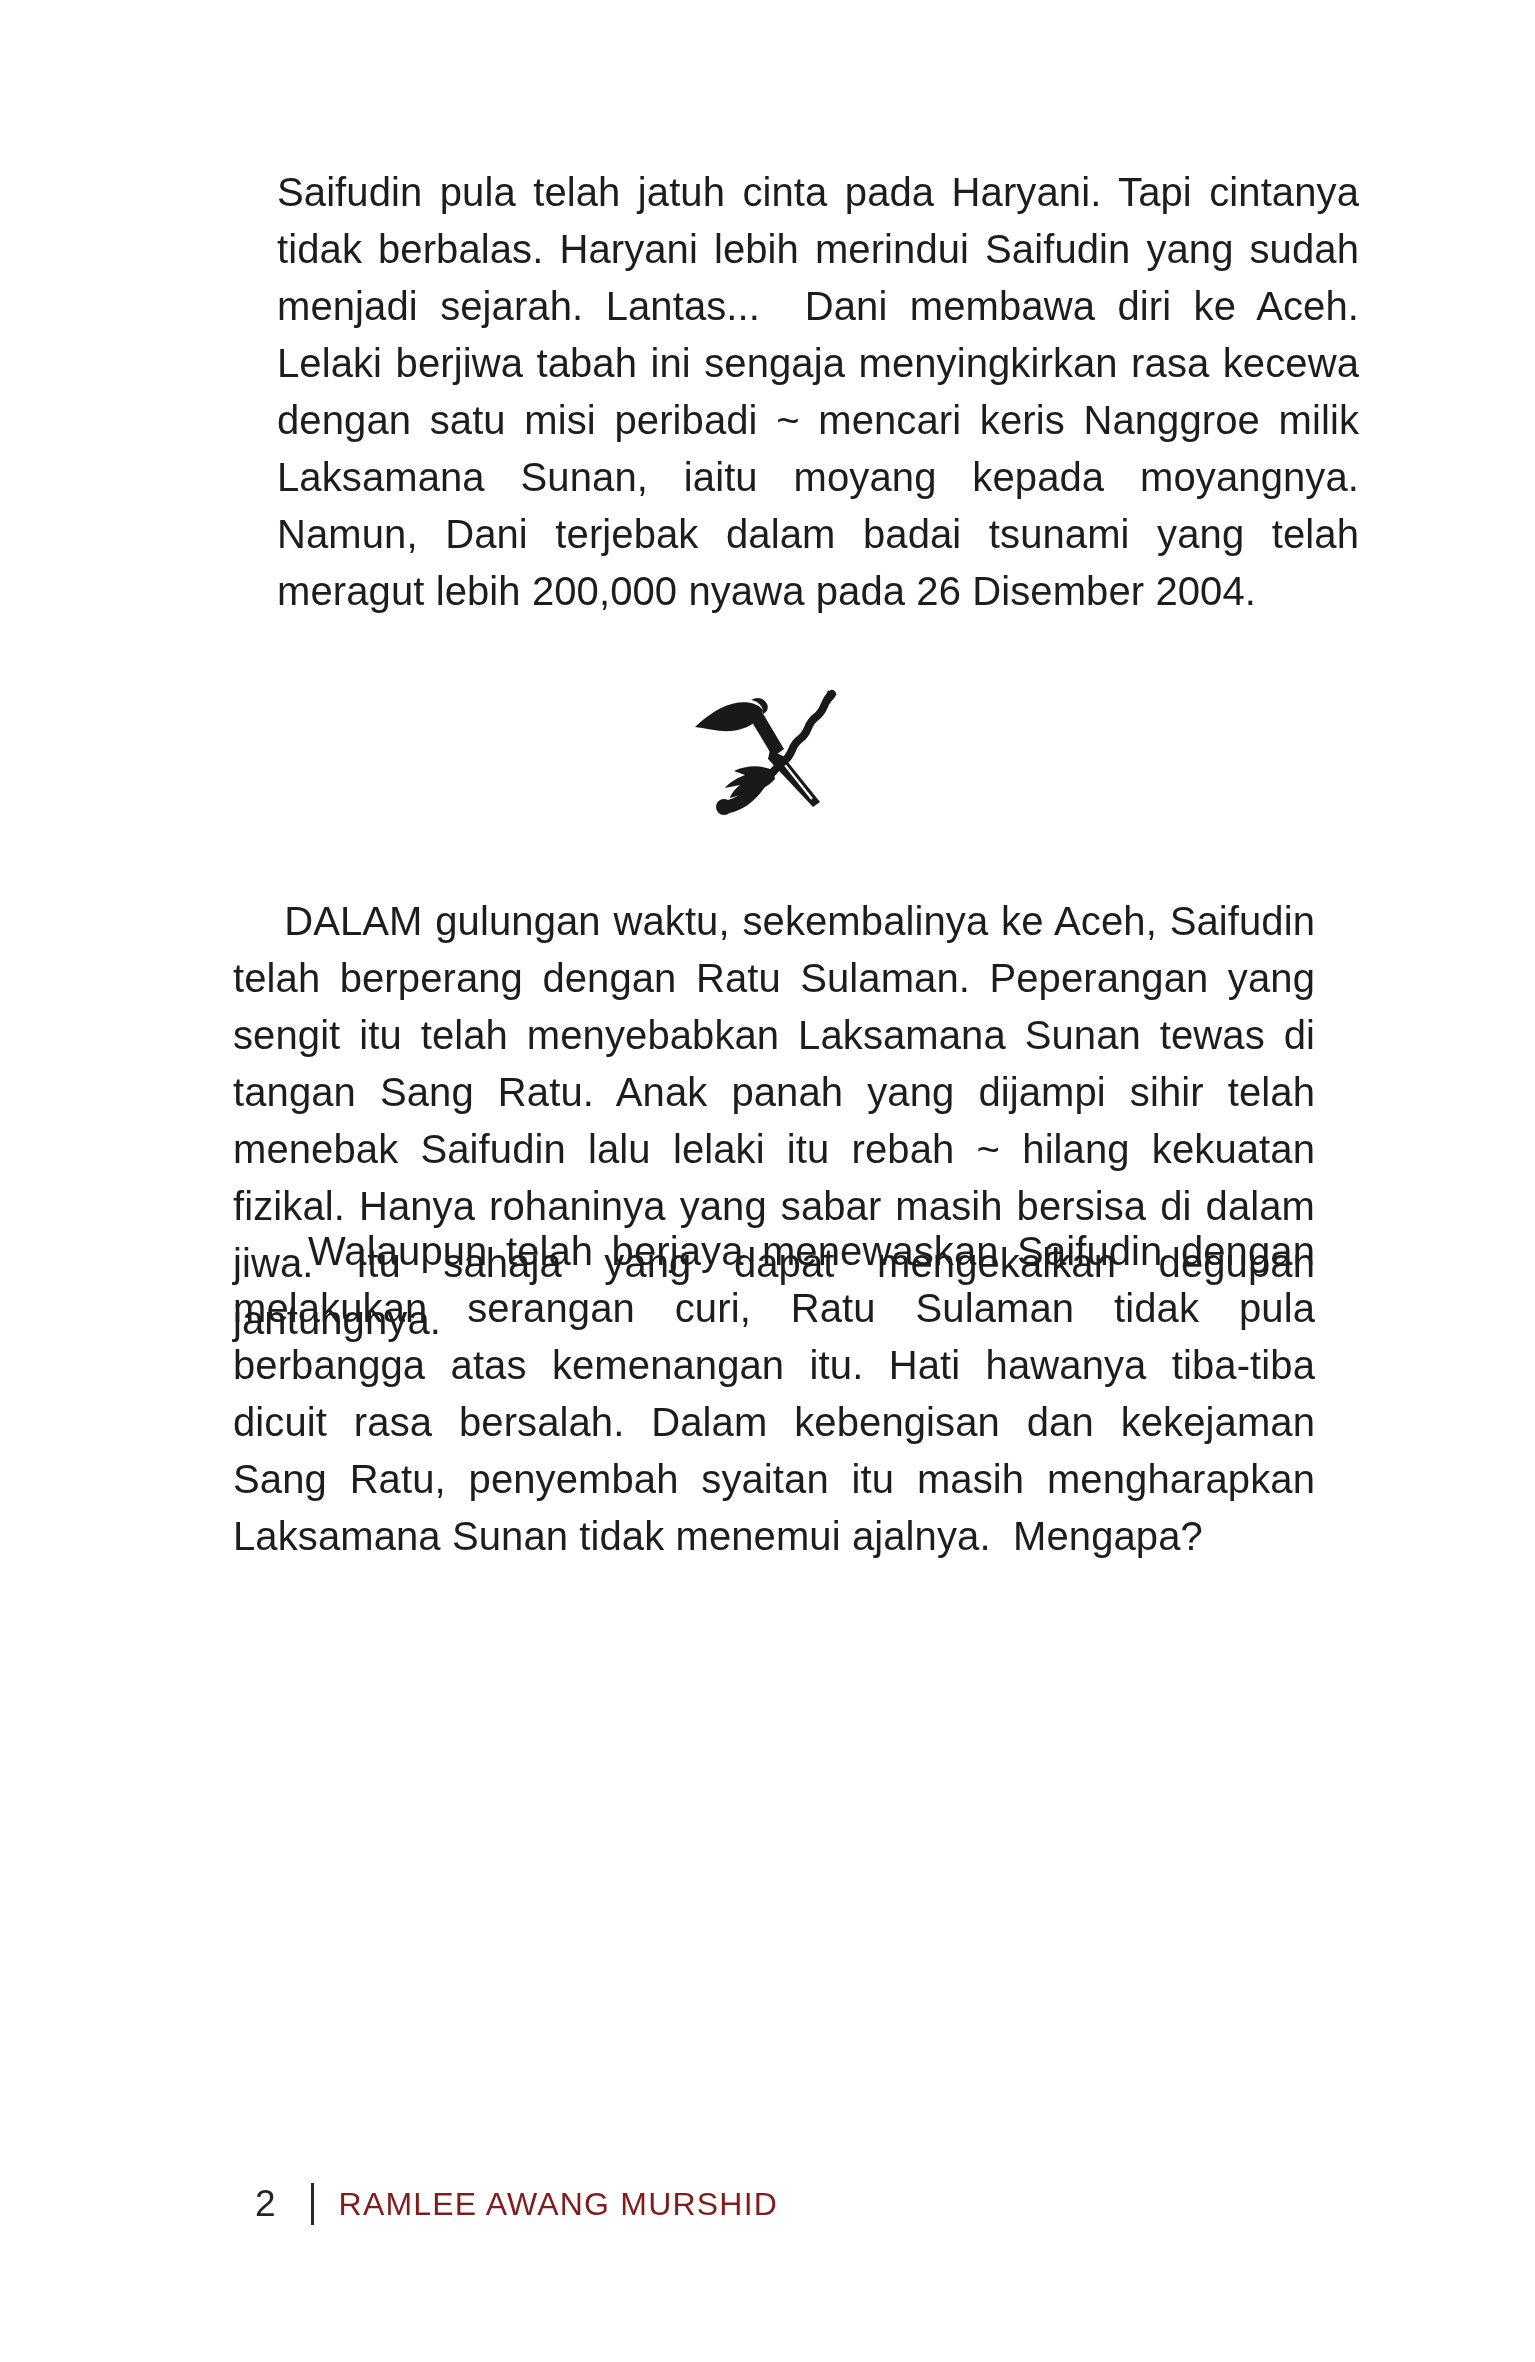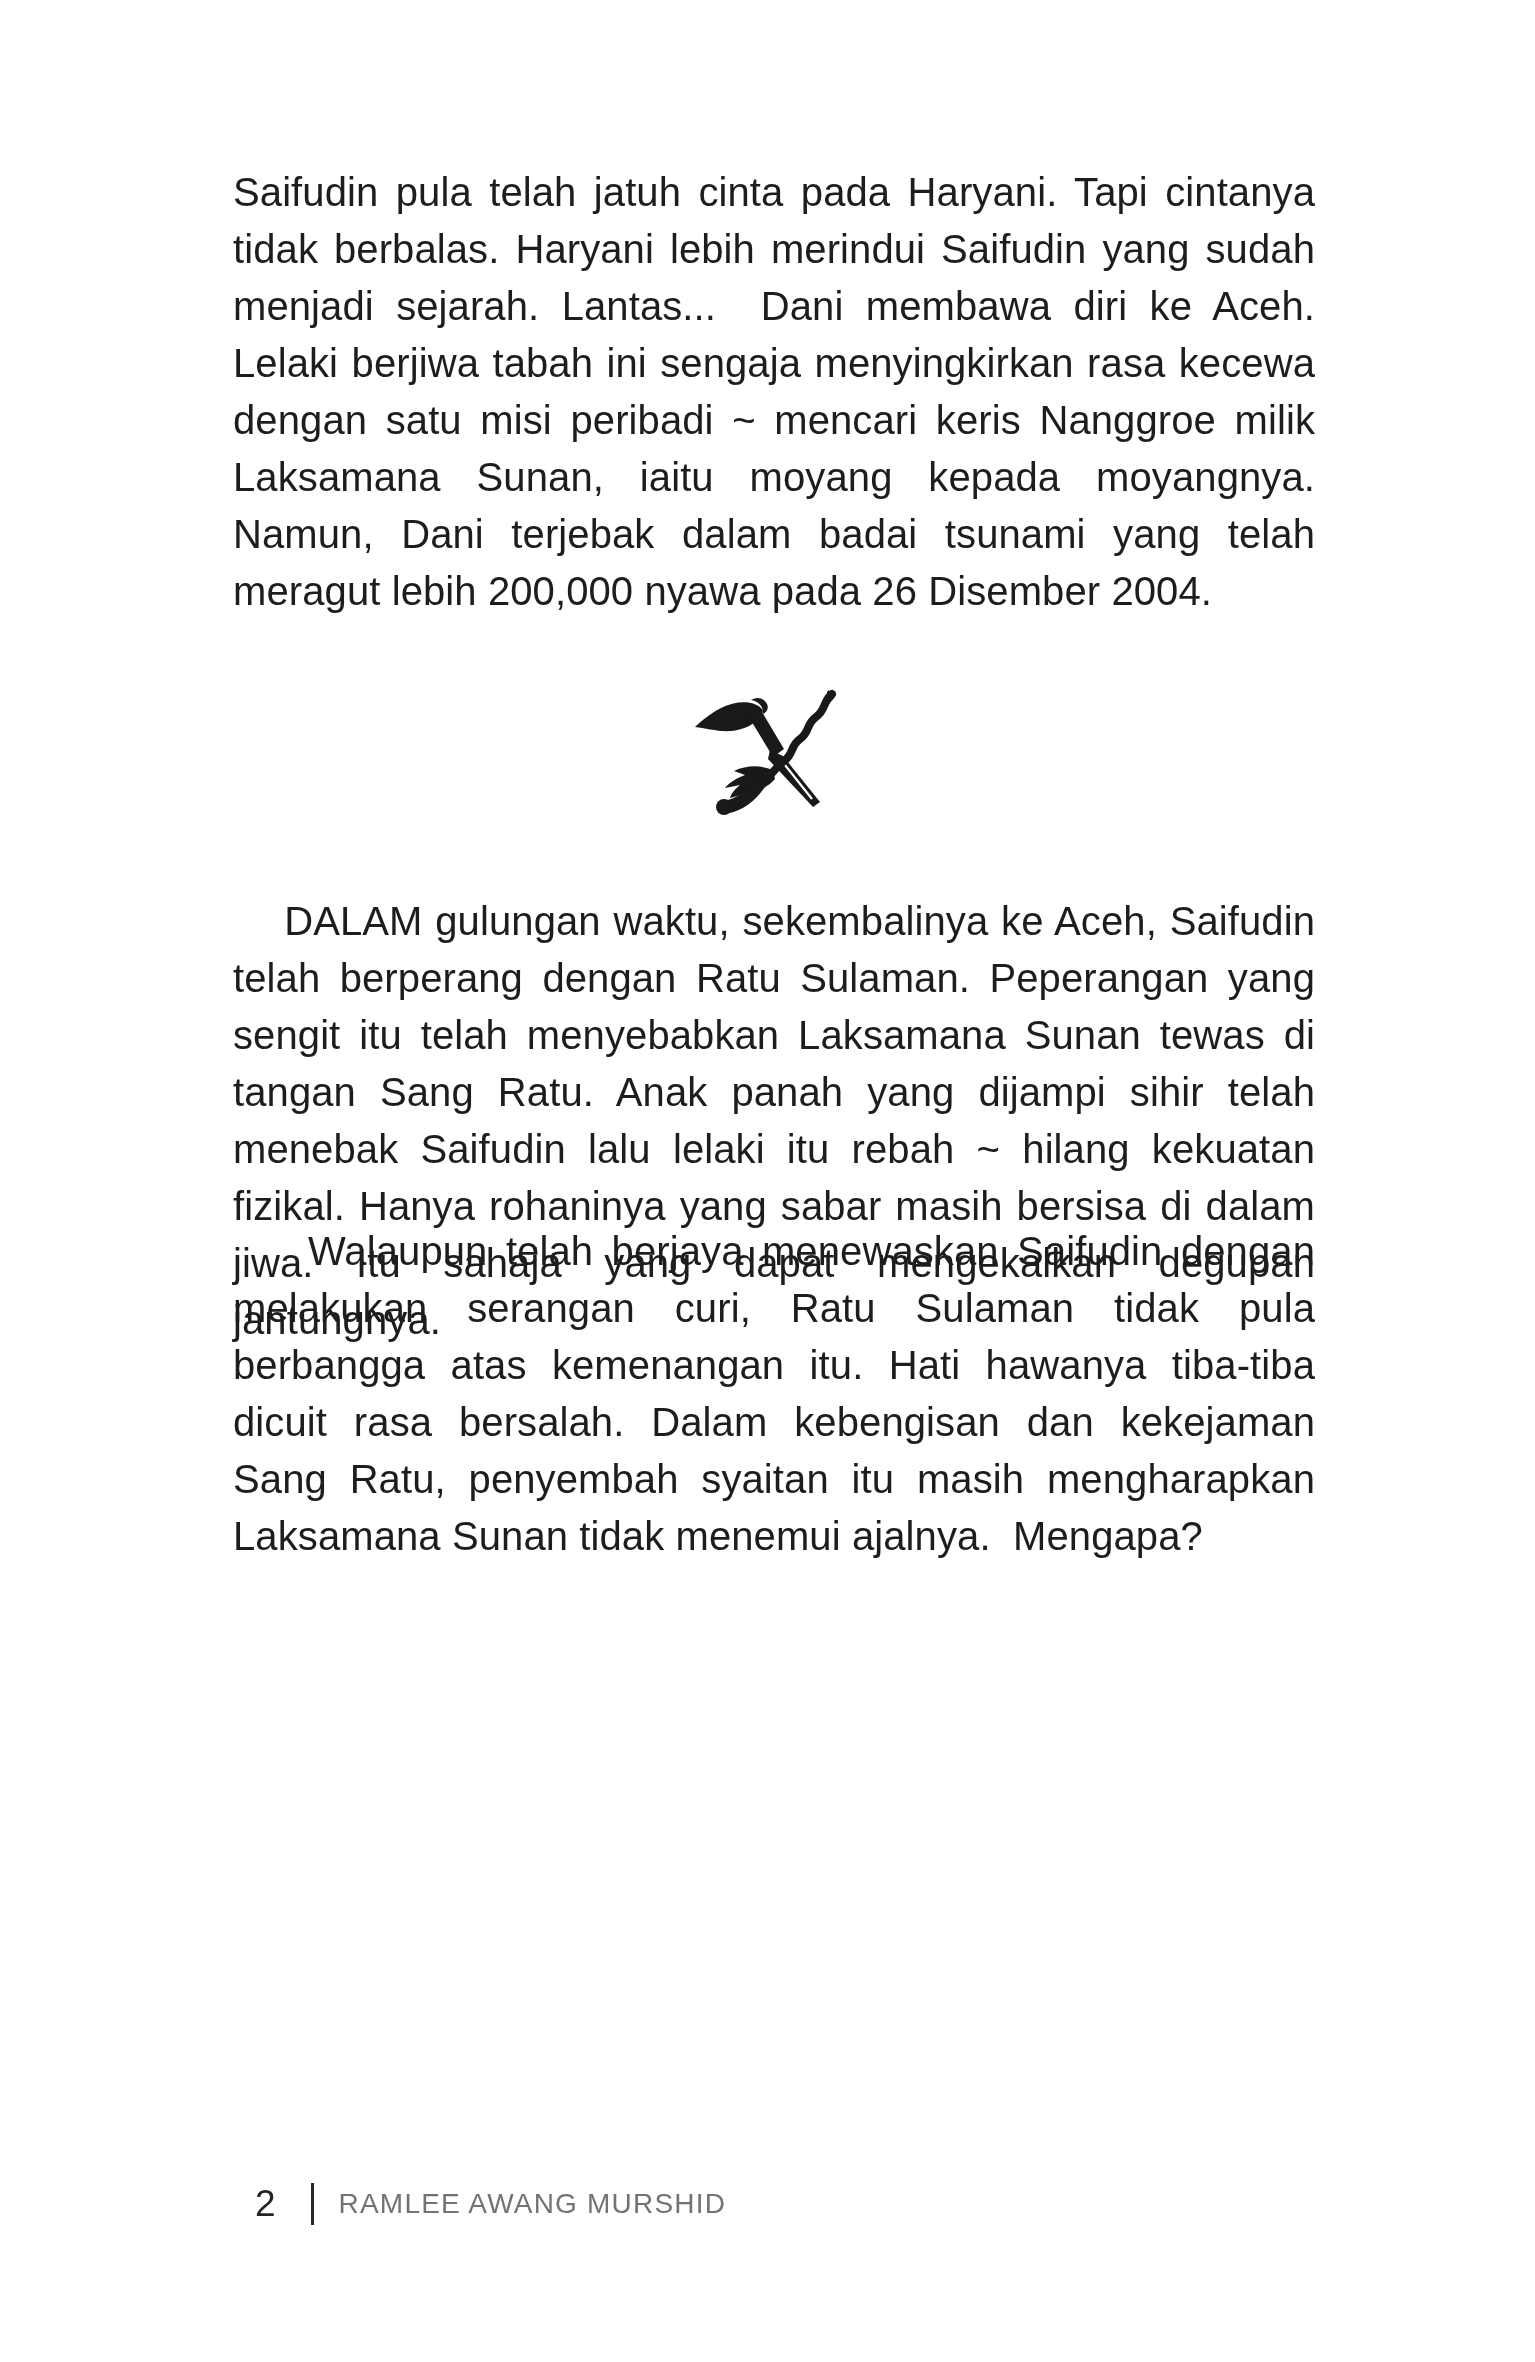--- a/index.html
+++ b/index.html
@@ -21,21 +21,21 @@
     left: 233px;
     width: 1082px;
     margin: 0;
     font-size: 40px;
     line-height: 57px;
     text-align: justify;
     white-space: pre-wrap;
     color: #1f1c1d;
     letter-spacing: 0.1px;
   }
-  .para-opening { top: 164px; }
+  .para-opening { top: 164px; margin-left: 44px; }
   .para-dalam   { top: 836px; }
   .para-walaupun { top: 1223px; text-indent: 75px; }
   .para-ikuti   { top: 1633px; text-align: left; padding-left: 86px; width: 996px; }
   .lead-word { font-weight: 400; }
   .ornament {
     position: absolute;
     left: 685px;
     top: 680px;
     width: 170px;
     height: 145px;
@@ -54,23 +54,23 @@
     line-height: 52px;
   }
   .footer-divider {
     width: 3px;
     height: 42px;
     background: #2a2728;
     margin-left: 35px;
     margin-right: 25px;
   }
   .author-name {
-    font-size: 28px;
+    font-size: 32px;
     letter-spacing: 1.2px;
-    color: #737373;
+    color: #7f1d1d;
     line-height: 52px;
   }
 </style>
 </head>
 <body>
 
 <div class="page">
 
   <p class="para para-opening">Saifudin pula telah jatuh cinta pada Haryani. Tapi cintanya tidak berbalas. Haryani lebih merindui Saifudin yang sudah menjadi sejarah. Lantas...  Dani membawa diri ke Aceh. Lelaki berjiwa tabah ini sengaja menyingkirkan rasa kecewa dengan satu misi peribadi ~ mencari keris Nanggroe milik Laksamana Sunan, iaitu moyang kepada moyangnya. Namun, Dani terjebak dalam badai tsunami yang telah meragut lebih 200,000 nyawa pada 26 Disember 2004.</p>
 

